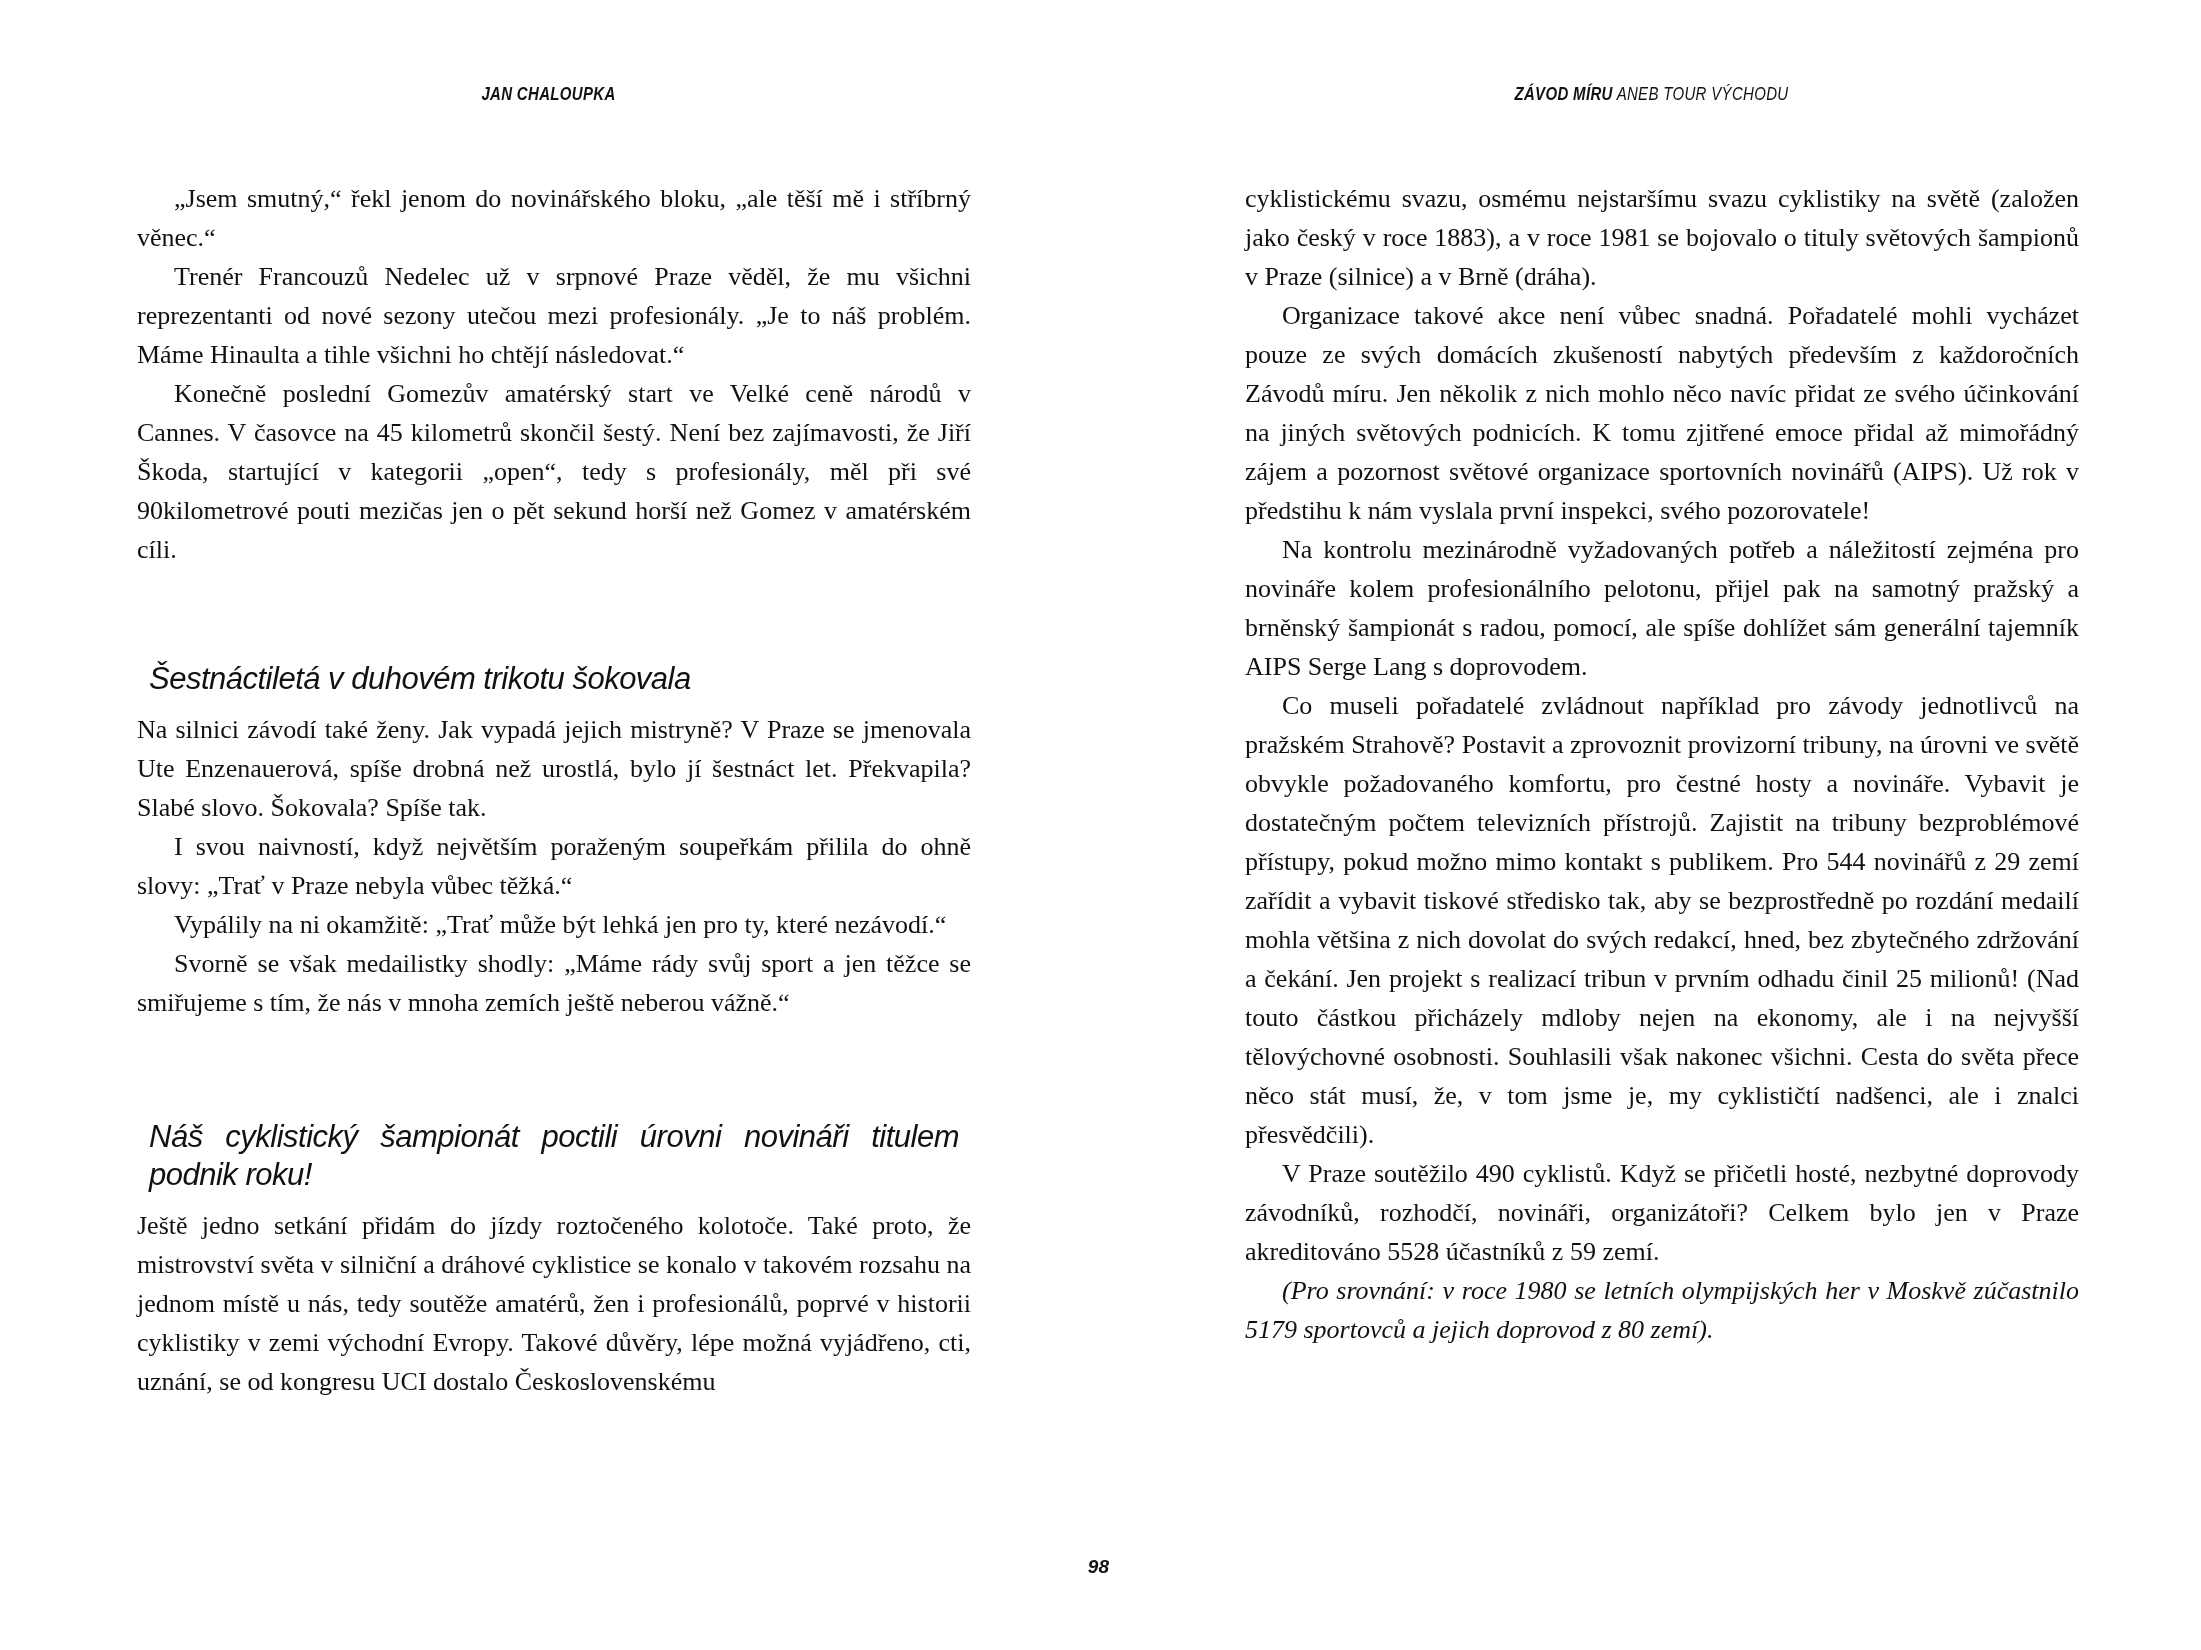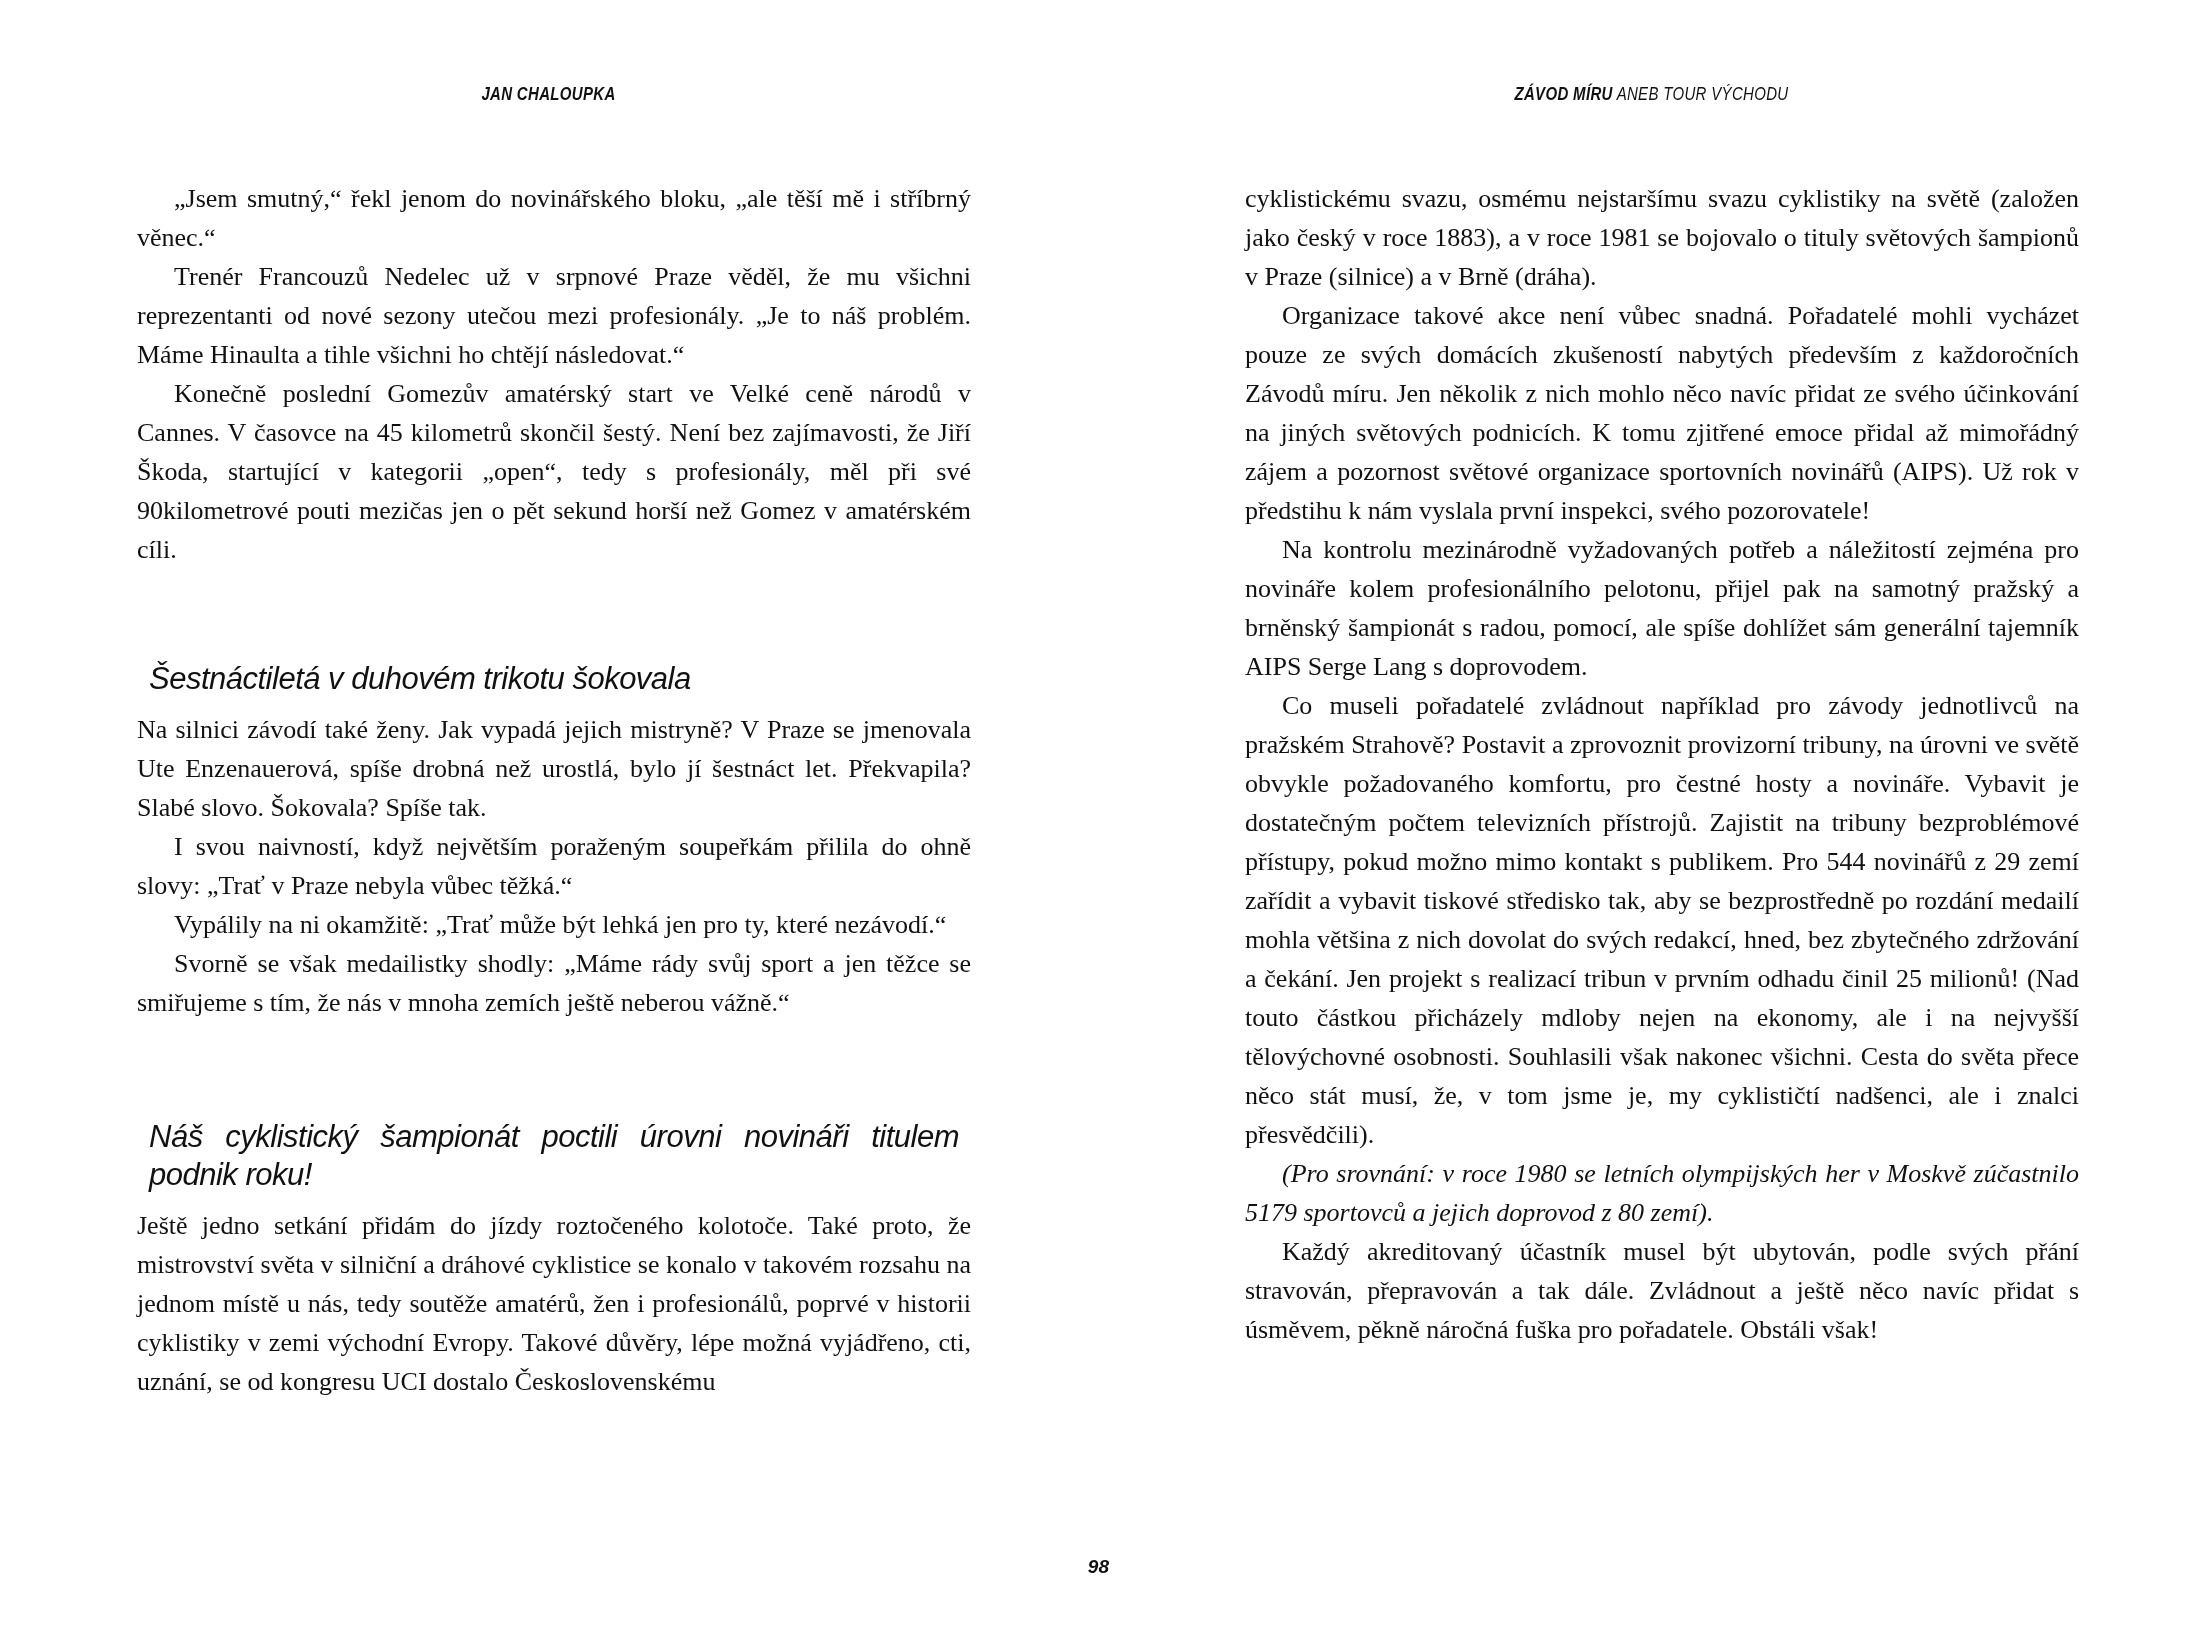--- a/index.html
+++ b/index.html
@@ -74,19 +74,19 @@
 </div>
 
 <div class="page right">
   <div class="running-head"><span class="bold">ZÁVOD MÍRU</span><span class="light"> ANEB TOUR VÝCHODU</span></div>
 
   <div class="column">
     <p>cyklistickému svazu, osmému nejstaršímu svazu cyklistiky na světě (založen jako český v roce 1883), a v roce 1981 se bojovalo o tituly světových šampionů v Praze (silnice) a v Brně (dráha).</p>
     <p class="ind">Organizace takové akce není vůbec snadná. Pořadatelé mohli vycházet pouze ze svých domácích zkušeností nabytých především z každoročních Závodů míru. Jen několik z nich mohlo něco navíc přidat ze svého účinkování na jiných světových podnicích. K tomu zjitřené emoce přidal až mimořádný zájem a pozornost světové organizace sportovních novinářů (AIPS). Už rok v předstihu k nám vyslala první inspekci, svého pozorovatele!</p>
     <p class="ind">Na kontrolu mezinárodně vyžadovaných potřeb a náležitostí zejména pro novináře kolem profesionálního pelotonu, přijel pak na samotný pražský a brněnský šampionát s radou, pomocí, ale spíše dohlížet sám generální tajemník AIPS Serge Lang s doprovodem.</p>
     <p class="ind">Co museli pořadatelé zvládnout například pro závody jednotlivců na pražském Strahově? Postavit a zprovoznit provizorní tribuny, na úrovni ve světě obvykle požadovaného komfortu, pro čestné hosty a novináře. Vybavit je dostatečným počtem televizních přístrojů. Zajistit na tribuny bezproblémové přístupy, pokud možno mimo kontakt s publikem. Pro 544 novinářů z 29 zemí zařídit a vybavit tiskové středisko tak, aby se bezprostředně po rozdání medailí mohla většina z nich dovolat do svých redakcí, hned, bez zbytečného zdržování a čekání. Jen projekt s realizací tribun v prvním odhadu činil 25 milionů! (Nad touto částkou přicházely mdloby nejen na ekonomy, ale i na nejvyšší tělovýchovné osobnosti. Souhlasili však nakonec všichni. Cesta do světa přece něco stát musí, že, v tom jsme je, my cyklističtí nadšenci, ale i znalci přesvědčili).</p>
+    <p class="ind">V Praze soutěžilo 490 cyklistů. Když se přičetli hosté, nezbytné doprovody závodníků, rozhodčí, novináři, organizátoři? Celkem bylo jen v Praze akreditováno 5528 účastníků z 59 zemí.</p>
     <p class="ind italic">(Pro srovnání: v roce 1980 se letních olympijských her v Moskvě zúčastnilo 5179 sportovců a jejich doprovod z 80 zemí).</p>
-    <p class="ind">Každý akreditovaný účastník musel být ubytován, podle svých přání stravován, přepravován a tak dále. Zvládnout a ještě něco navíc přidat s úsměvem, pěkně náročná fuška pro pořadatele. Obstáli však!</p>
   </div>
 
   <div class="folio">99</div>
 </div>
 
 
 </body></html>

